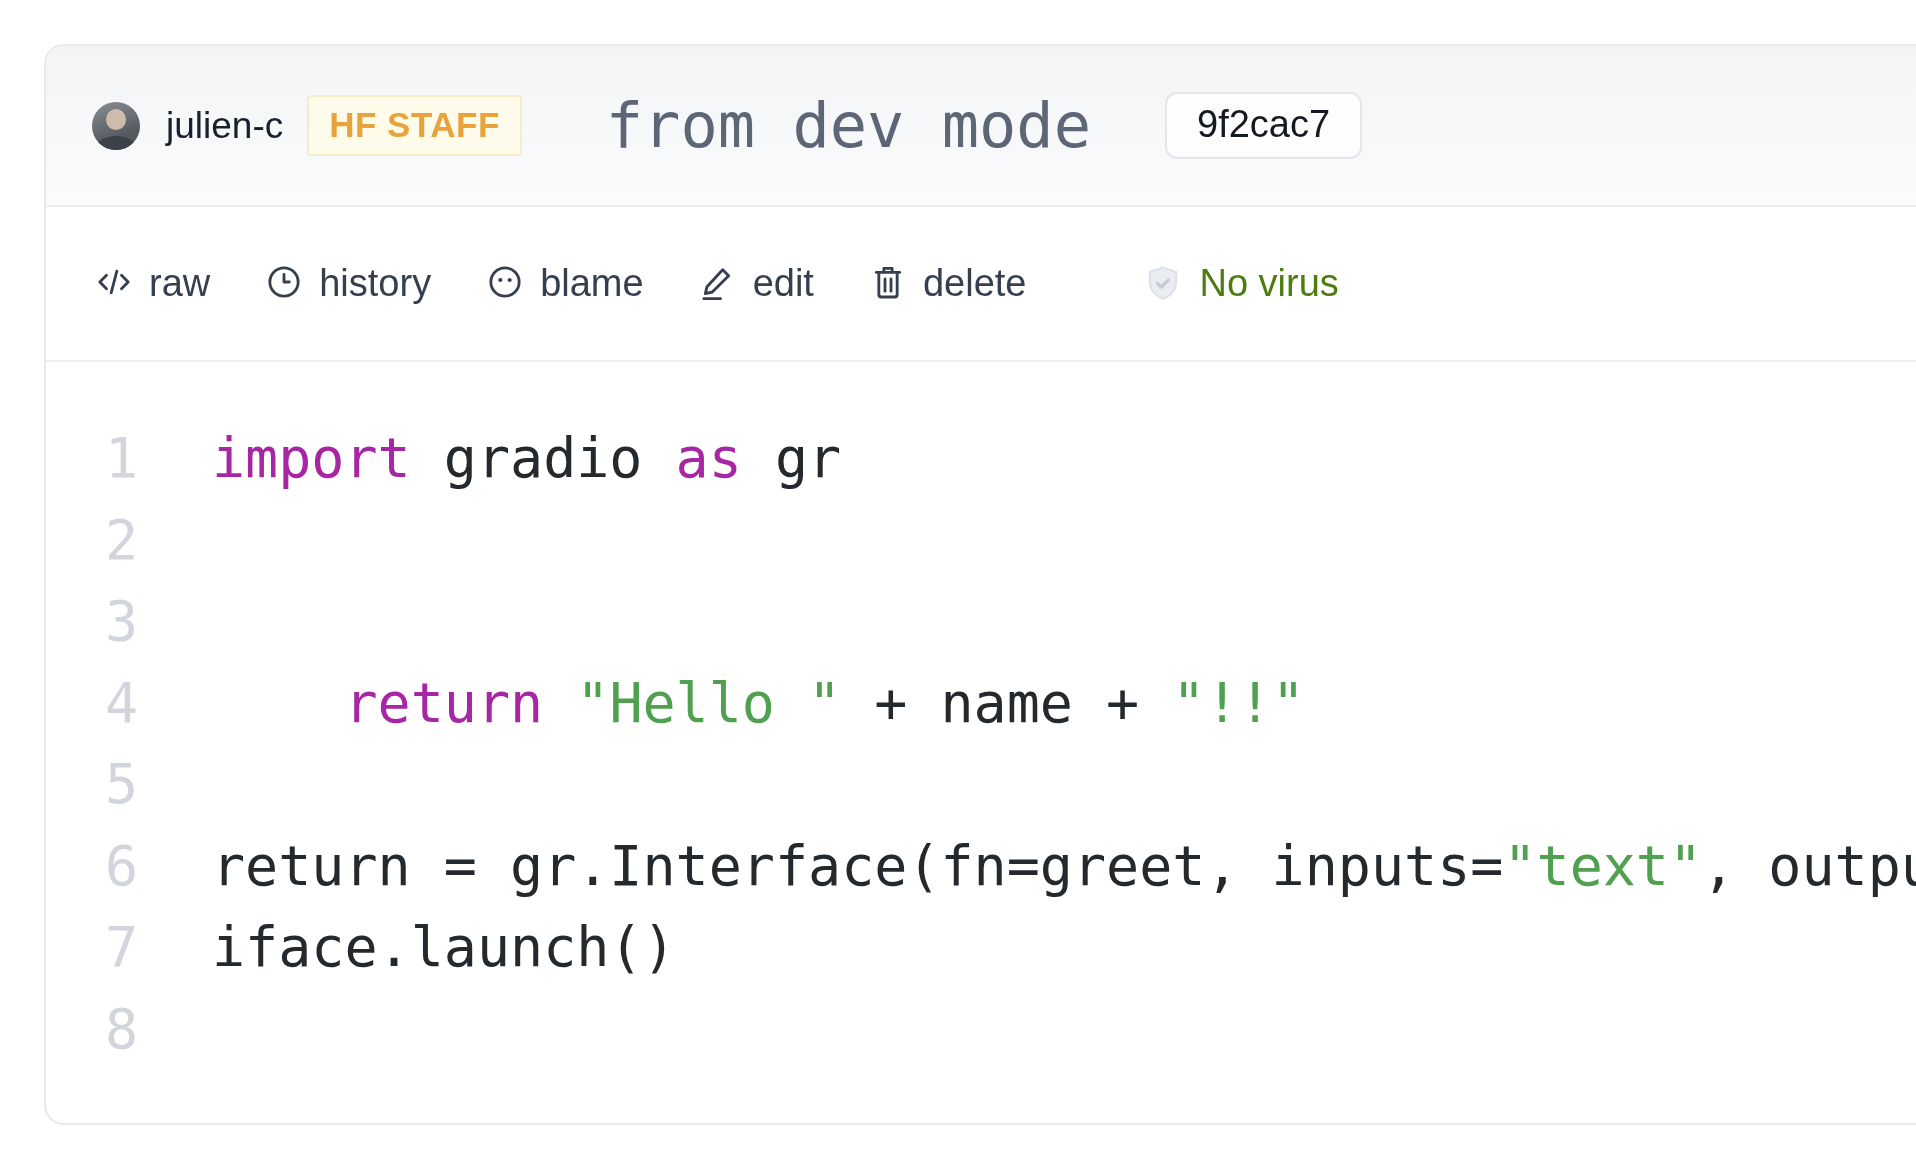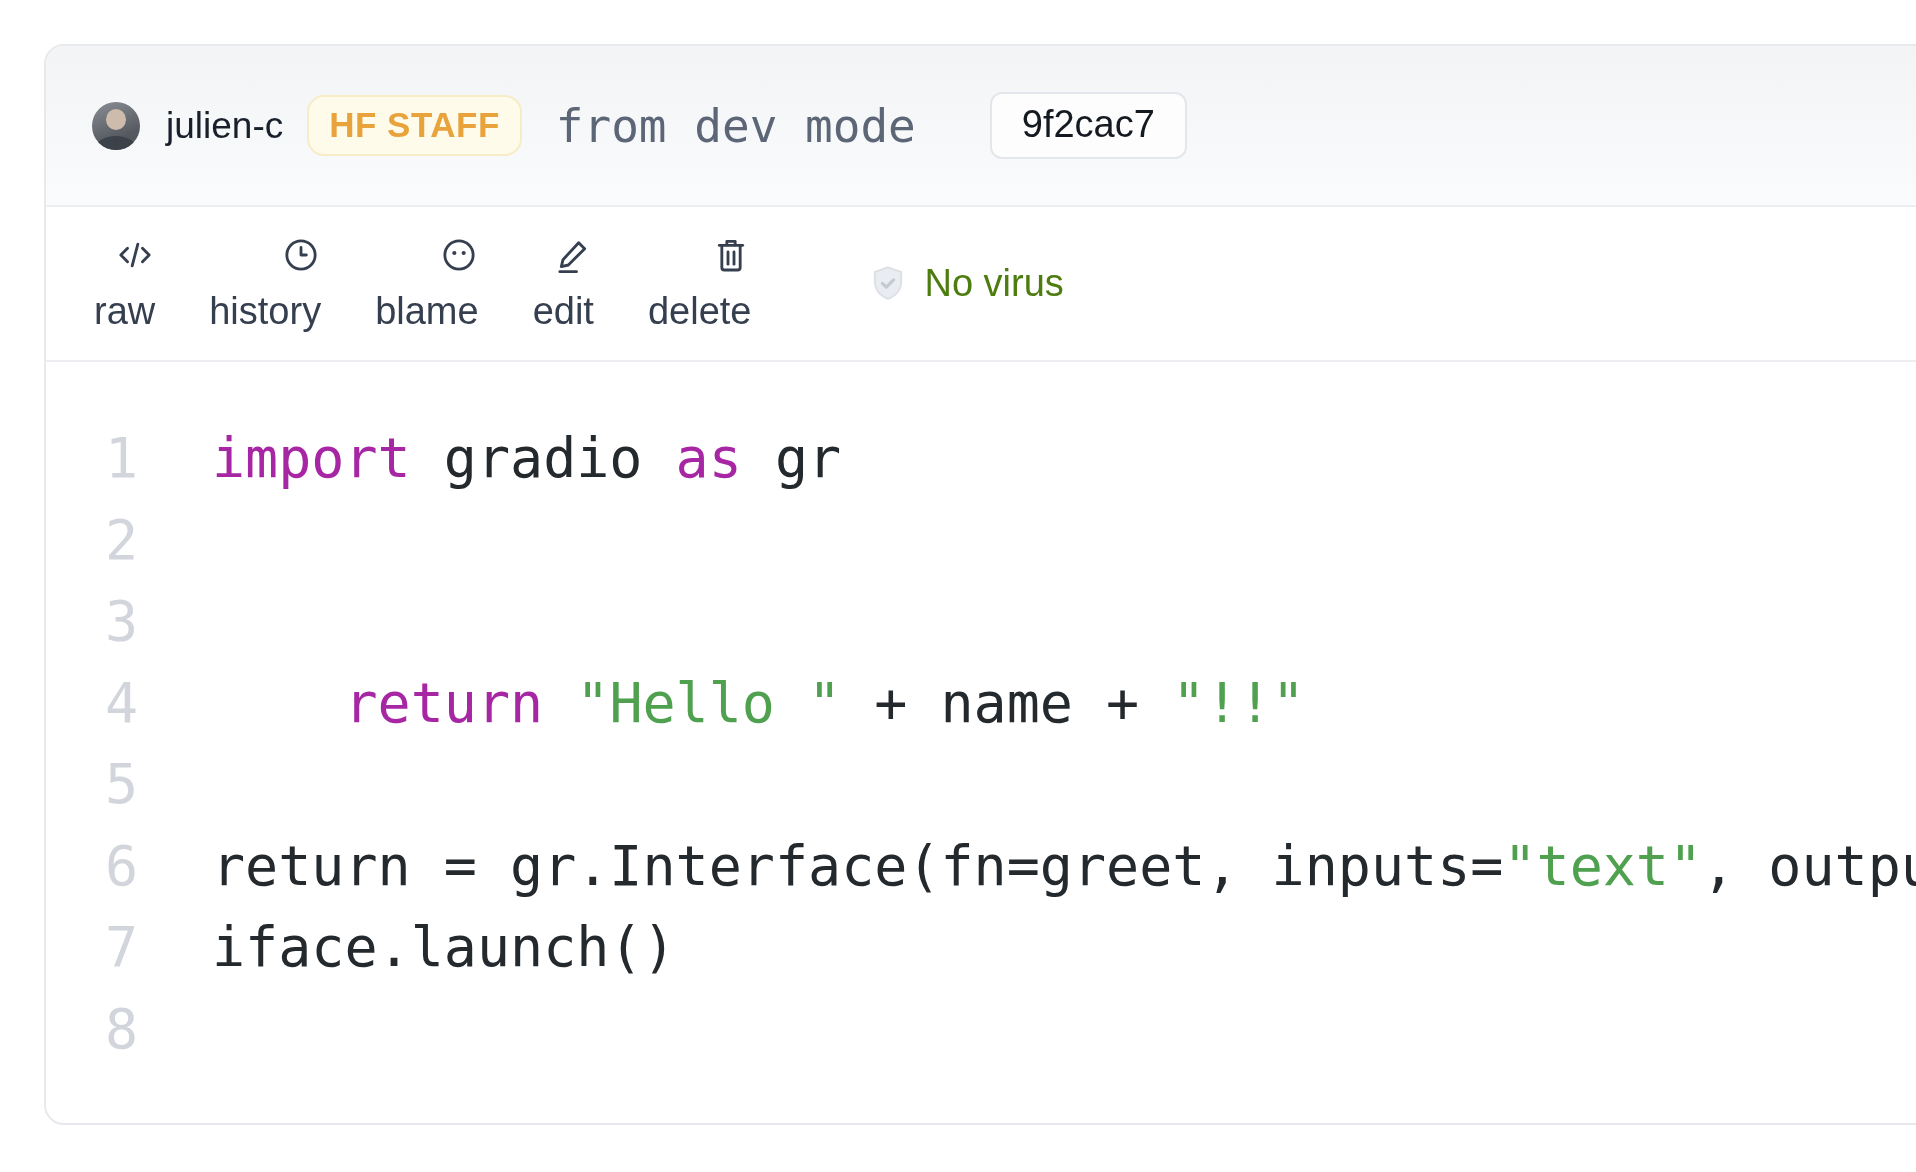--- a/index.html
+++ b/index.html
@@ -41,50 +41,50 @@
   }
   .author {
     margin-left: 26px;
     font-size: 37px; font-weight: 500; color: #18202b;
     cursor: pointer;
   }
   .staff-badge {
     margin-left: 24px;
     font-size: 35px; font-weight: 700; letter-spacing: 0.5px;
     color: #e8a33c; background: #fffbea;
-    border: 2px solid #f6ecc6; border-radius: 17px;
+    border: 2px solid #f6ecc6; border-radius: 2px;
     padding: 8px 20px 9px;
   }
   .commit-message {
-    margin-left: 34px;
+    margin-left: 84px;
     font-family: "DejaVu Sans Mono", monospace;
-    font-size: 46px; color: #5d6676;
+    font-size: 62px; color: #5d6676;
   }
   .commit-hash-btn {
     margin-left: 74px;
     font-family: "Liberation Sans", sans-serif;
     font-size: 38px; color: #151a21;
     background: #fdfdfe;
     border: 2px solid #e3e6ea; border-radius: 12px;
     padding: 9px 30px 11px;
     cursor: pointer;
   }
 
   
   .file-toolbar {
     height: 153px;
     display: flex; align-items: center;
     padding-left: 48px;
   }
   .tool-btn {
-    display: flex; align-items: flex-end; gap: 15px;
+    display: flex; align-items: flex-start; gap: 15px;
     background: none; border: none; cursor: pointer;
     font-family: "Liberation Sans", sans-serif;
     font-size: 38px; color: #353f4f;
-    margin-right: 54px; padding: 0; flex-direction: column;
+    margin-right: 54px; padding: 0;
   }
   .tool-btn svg { width: 40px; height: 40px; stroke: #353f4f; }
   .virus-status {
     display: flex; align-items: center; gap: 15px;
     font-size: 38px; color: #4d7c0f;
     margin-left: 62px;
   }
   .virus-status svg { width: 42px; height: 42px; }
 
   

